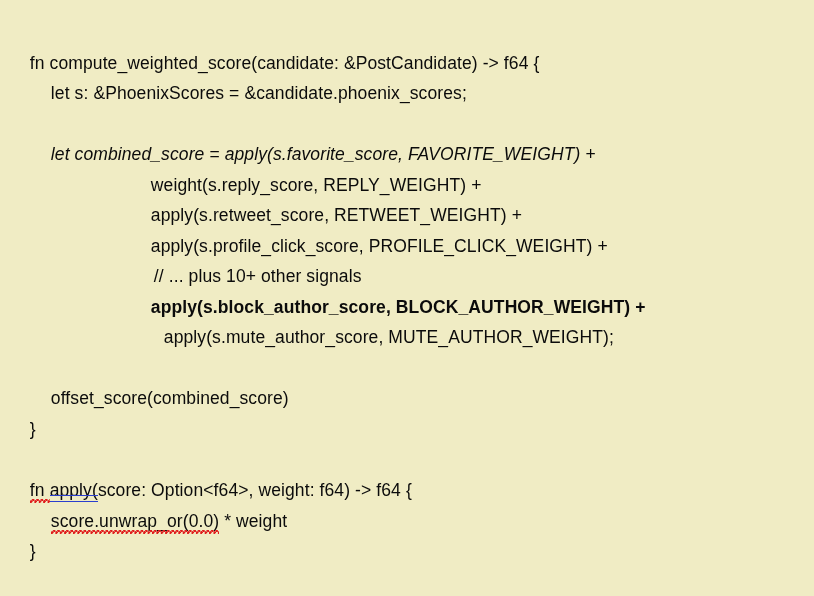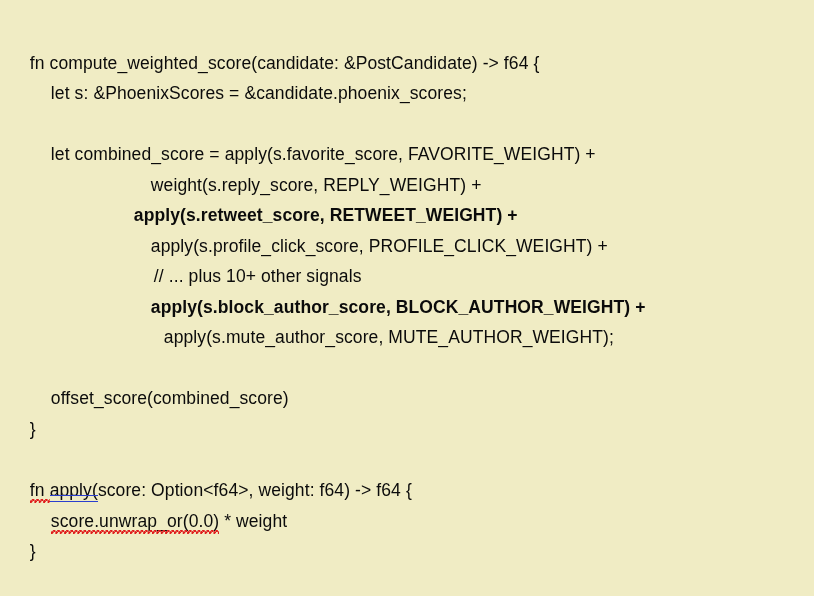--- a/index.html
+++ b/index.html
@@ -84,29 +84,29 @@
   </div>
 
   <div class="code-line" style="top:48px; left:31px;">
     <span class="seg">let s: &amp;PhoenixScores = &amp;candidate.phoenix_scores;</span>
   </div>
 
   <div class="code-line" style="top:79px; left:31px;">
     <span class="seg"></span>
   </div>
 
-  <div class="code-line" style="top:109px; left:31px;">
+  <div class="code-line" style="top:109px; left:31px;font-style:italic;">
     <span class="seg">let combined_score = apply(s.favorite_score, FAVORITE_WEIGHT) +</span>
   </div>
 
   <div class="code-line" style="top:140px; left:131px;">
     <span class="seg">weight(s.reply_score, REPLY_WEIGHT) +</span>
   </div>
 
-  <div class="code-line" style="top:170px; left:114px;font-weight:bold;">
+  <div class="code-line" style="top:170px; left:131px;">
     <span class="seg">apply(s.retweet_score, RETWEET_WEIGHT) +</span>
   </div>
 
   <div class="code-line" style="top:201px; left:131px;">
     <span class="seg">apply(s.profile_click_score, PROFILE_CLICK_WEIGHT) +</span>
   </div>
 
   <div class="code-line" style="top:231px; left:134px;">
     <span class="seg">// ... plus 10+ other signals</span>
   </div>

